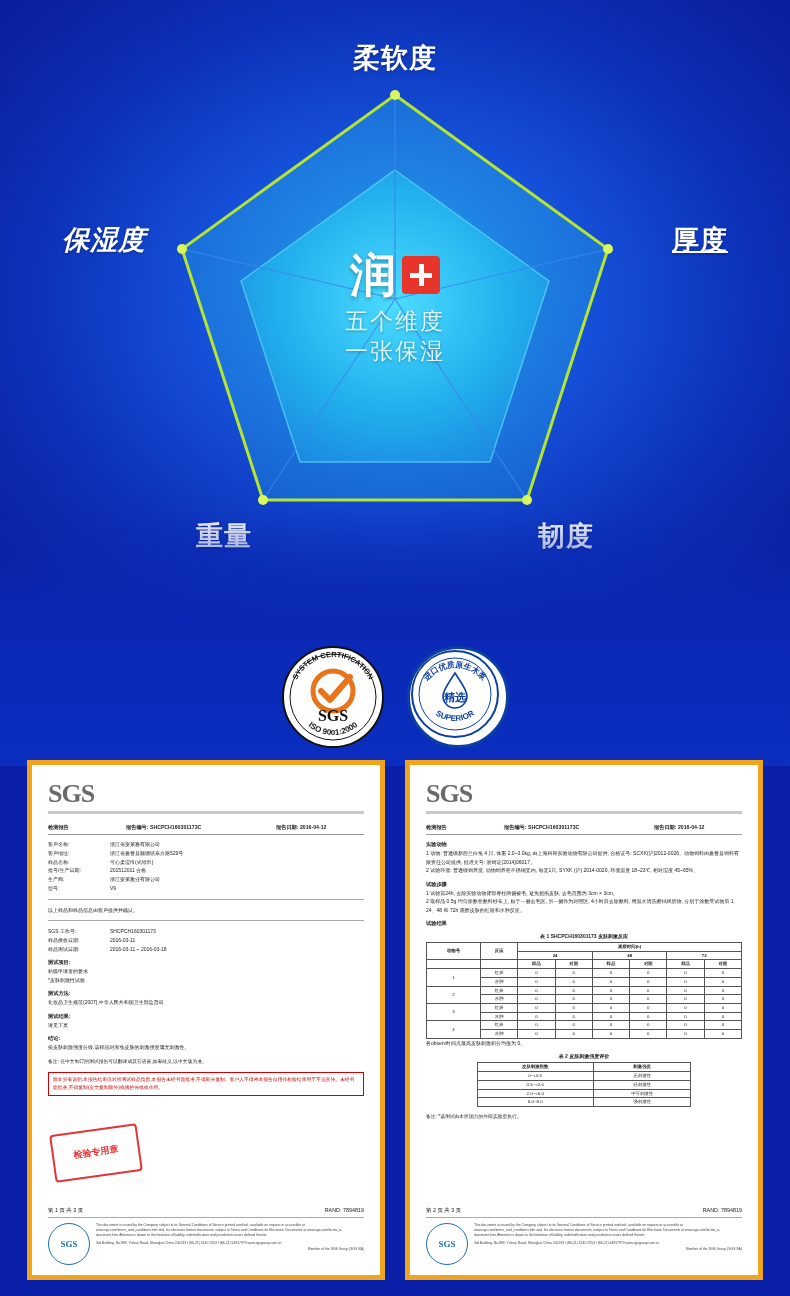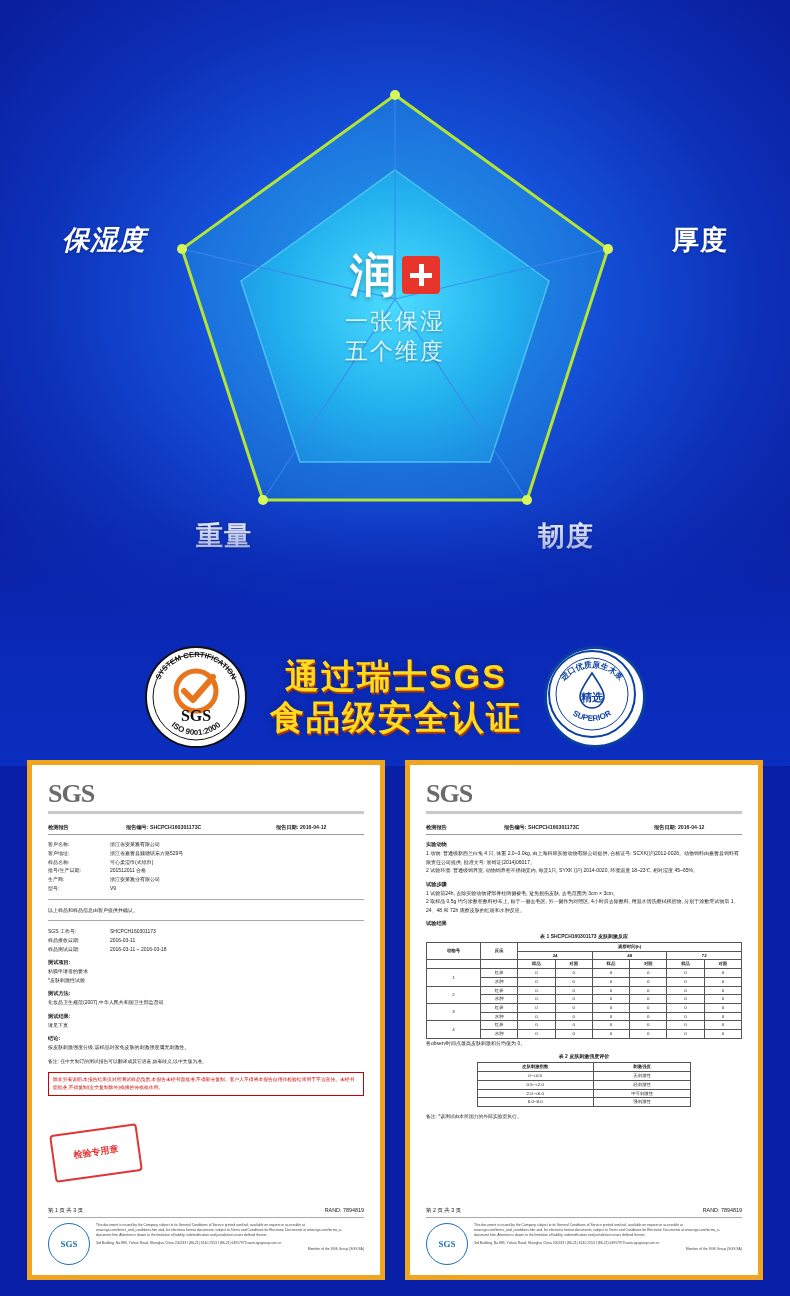--- a/index.html
+++ b/index.html
@@ -35,21 +35,21 @@
     position: absolute;
     color: #ffffff;
     font-size: 27px;
     font-weight: bold;
     letter-spacing: 1px;
     text-shadow: 0 1px 3px rgba(0,0,0,0.35);
     white-space: nowrap;
   }
   .lbl-top    { left: 0; right: 0; top: 40px; text-align: center; }
   .lbl-left   { left: 62px;  top: 222px; font-style: italic; }
-  .lbl-right  { right: 62px; top: 222px; }
+  .lbl-right  { right: 62px; top: 222px; text-decoration: underline; }
   .lbl-bl     { left: 196px; top: 518px; }
   .lbl-br     { right: 196px; top: 518px; }
 
   .radar-svg { position: absolute; left: 0; top: 0; }
 
   .center-logo {
     position: absolute;
     left: 0; right: 0;
     top: 252px;
     text-align: center;
@@ -298,33 +298,34 @@
 
     <g fill="#d8f75a">
       <circle cx="395" cy="95" r="5"></circle>
       <circle cx="608" cy="249" r="5"></circle>
       <circle cx="527" cy="500" r="5"></circle>
       <circle cx="263" cy="500" r="5"></circle>
       <circle cx="182" cy="249" r="5"></circle>
     </g>
   </svg>
 
+  <div class="radar-label lbl-top">柔软度</div>
   <div class="radar-label lbl-left">保湿度</div>
   <div class="radar-label lbl-right">厚度</div>
   <div class="radar-label lbl-bl">重量</div>
   <div class="radar-label lbl-br">韧度</div>
 
   <div class="center-logo">
     <div class="logo-row">
       <span class="logo-char">润</span>
       <span class="logo-cross"></span>
     </div>
     <div class="logo-tag">
+      <div>五个维度</div>
       <div>一张保湿</div>
-      <div>五个维度</div>
     </div>
   </div>
 </div>
 
 <div class="sgs-banner">
 
   <div class="seal-left">
     <svg width="104" height="104" viewBox="0 0 104 104">
       <defs>
         <path id="arcTop" d="M 12,52 A 40,40 0 0 1 92,52"></path>
@@ -337,24 +338,20 @@
       </text>
       <text font-size="8" font-family="Liberation Sans, sans-serif" font-weight="bold" fill="#111">
         <textPath href="#arcBot" startOffset="50%" text-anchor="middle">ISO 9001:2000</textPath>
       </text>
       <circle cx="52" cy="46" r="20" fill="none" stroke="#e8741c" stroke-width="5"></circle>
       <path d="M 40,46 L 49,55 L 69,32" fill="none" stroke="#e8741c" stroke-width="6" stroke-linecap="round" stroke-linejoin="round"></path>
       <text x="52" y="76" font-size="16" font-weight="bold" text-anchor="middle" fill="#111" font-family="Liberation Serif, serif">SGS</text>
     </svg>
   </div>
 
-  <div class="banner-text">
-    <div>通过瑞士SGS</div>
-    <div>食品级安全认证</div>
-  </div>
 
   <div class="seal-right">
     <svg width="90" height="90" viewBox="0 0 90 90">
       <defs>
         <path id="arcT2" d="M 10,46 A 36,36 0 0 1 80,46"></path>
         <path id="arcB2" d="M 12,46 A 34,34 0 0 0 78,46"></path>
       </defs>
       <circle cx="45" cy="45" r="43" fill="#ffffff" stroke="#0b3fa0" stroke-width="2"></circle>
       <circle cx="45" cy="45" r="36" fill="#ffffff" stroke="#0b3fa0" stroke-width="1"></circle>
       <text font-size="8" font-family="Liberation Sans, sans-serif" font-weight="bold" fill="#0b3fa0">

